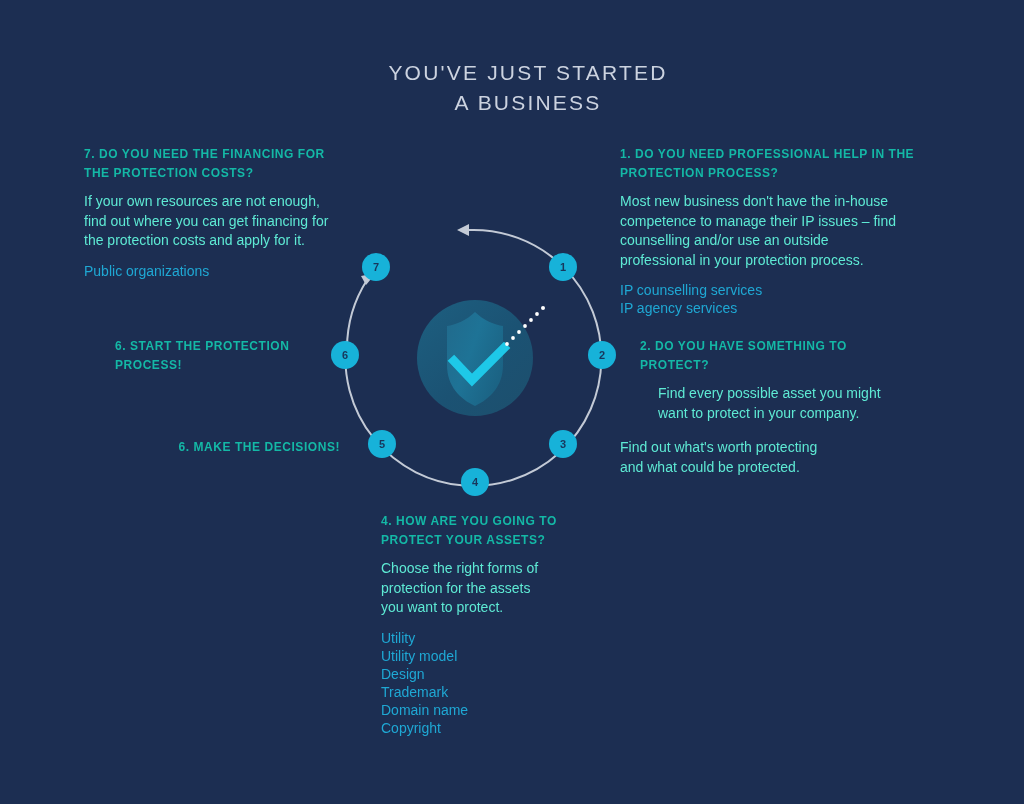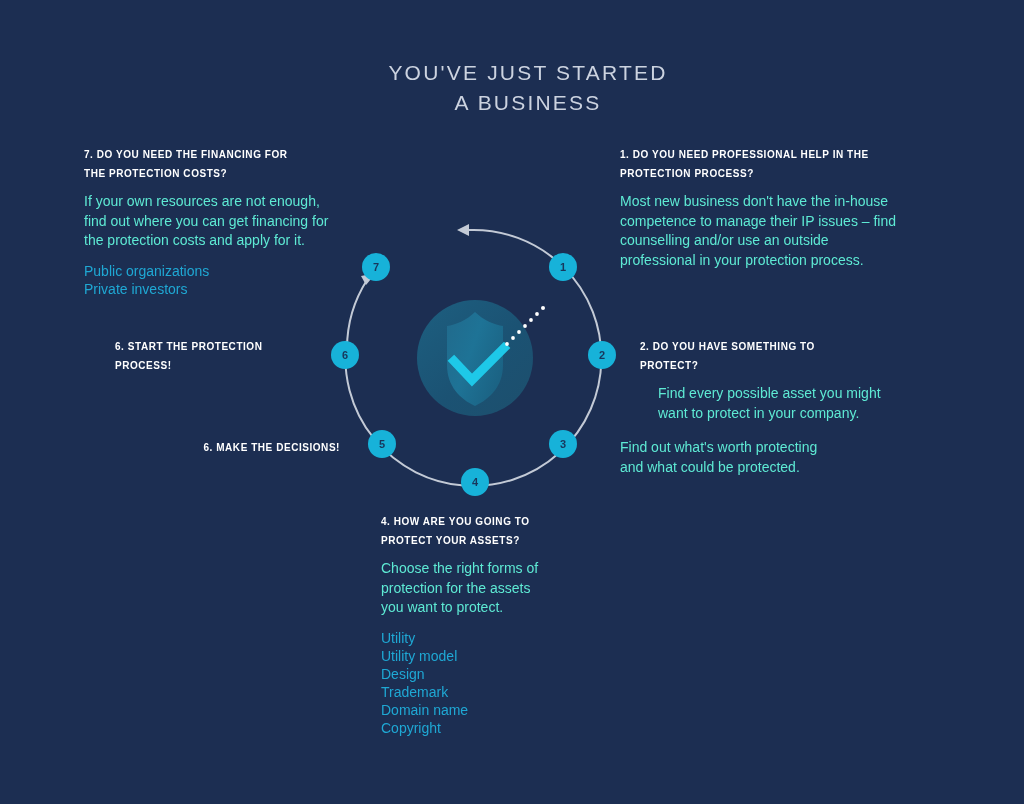--- a/index.html
+++ b/index.html
@@ -30,22 +30,22 @@
     letter-spacing: 2.2px;
     line-height: 30px;
     white-space: pre-line;
   }
 
   
   .step {
     position: absolute;
   }
   .step-heading {
-    color: #ffffff;
-    font-size: 10px;
+    color: #14b8a6;
+    font-size: 12px;
     font-weight: bold;
     letter-spacing: 0.55px;
     line-height: 19px;
     white-space: pre-line;
     margin: 0 0 9px 0;
   }
   .step-body {
     color: #5eead4;
     font-size: 14px;
     font-weight: 400;
@@ -105,40 +105,43 @@
 A BUSINESS</div>
 
   <div class="step" style="left:84px; top:145px; width:305px;">
     <p class="step-heading">7. DO YOU NEED THE FINANCING FOR
 THE PROTECTION COSTS?</p>
     <p class="step-body">If your own resources are not enough,
 find out where you can get financing for
 the protection costs and apply for it.</p>
     <ul class="step-links">
       <li>Public organizations</li>
-      <li>Private investors</li>
     </ul>
   </div>
 
   <div class="step" style="left:115px; top:337px; width:215px;">
     <p class="step-heading">6. START THE PROTECTION
 PROCESS!</p>
   </div>
 
   <div class="step align-right" style="left:90px; top:438px; width:250px;">
     <p class="step-heading">6. MAKE THE DECISIONS!</p>
   </div>
 
   <div class="step" style="left:620px; top:145px; width:335px;">
     <p class="step-heading">1. DO YOU NEED PROFESSIONAL HELP IN THE
 PROTECTION PROCESS?</p>
     <p class="step-body">Most new business don't have the in-house
 competence to manage their IP issues – find
 counselling and/or use an outside
 professional in your protection process.</p>
+    <ul class="step-links">
+      <li>IP counselling services</li>
+      <li>IP agency services</li>
+    </ul>
   </div>
 
   <div class="step" style="left:640px; top:337px; width:290px;">
     <p class="step-heading">2. DO YOU HAVE SOMETHING TO
 PROTECT?</p>
     <p class="step-body indent">Find every possible asset you might
 want to protect in your company.</p>
   </div>
 
   <div class="step" style="left:620px; top:438px; width:300px;">

